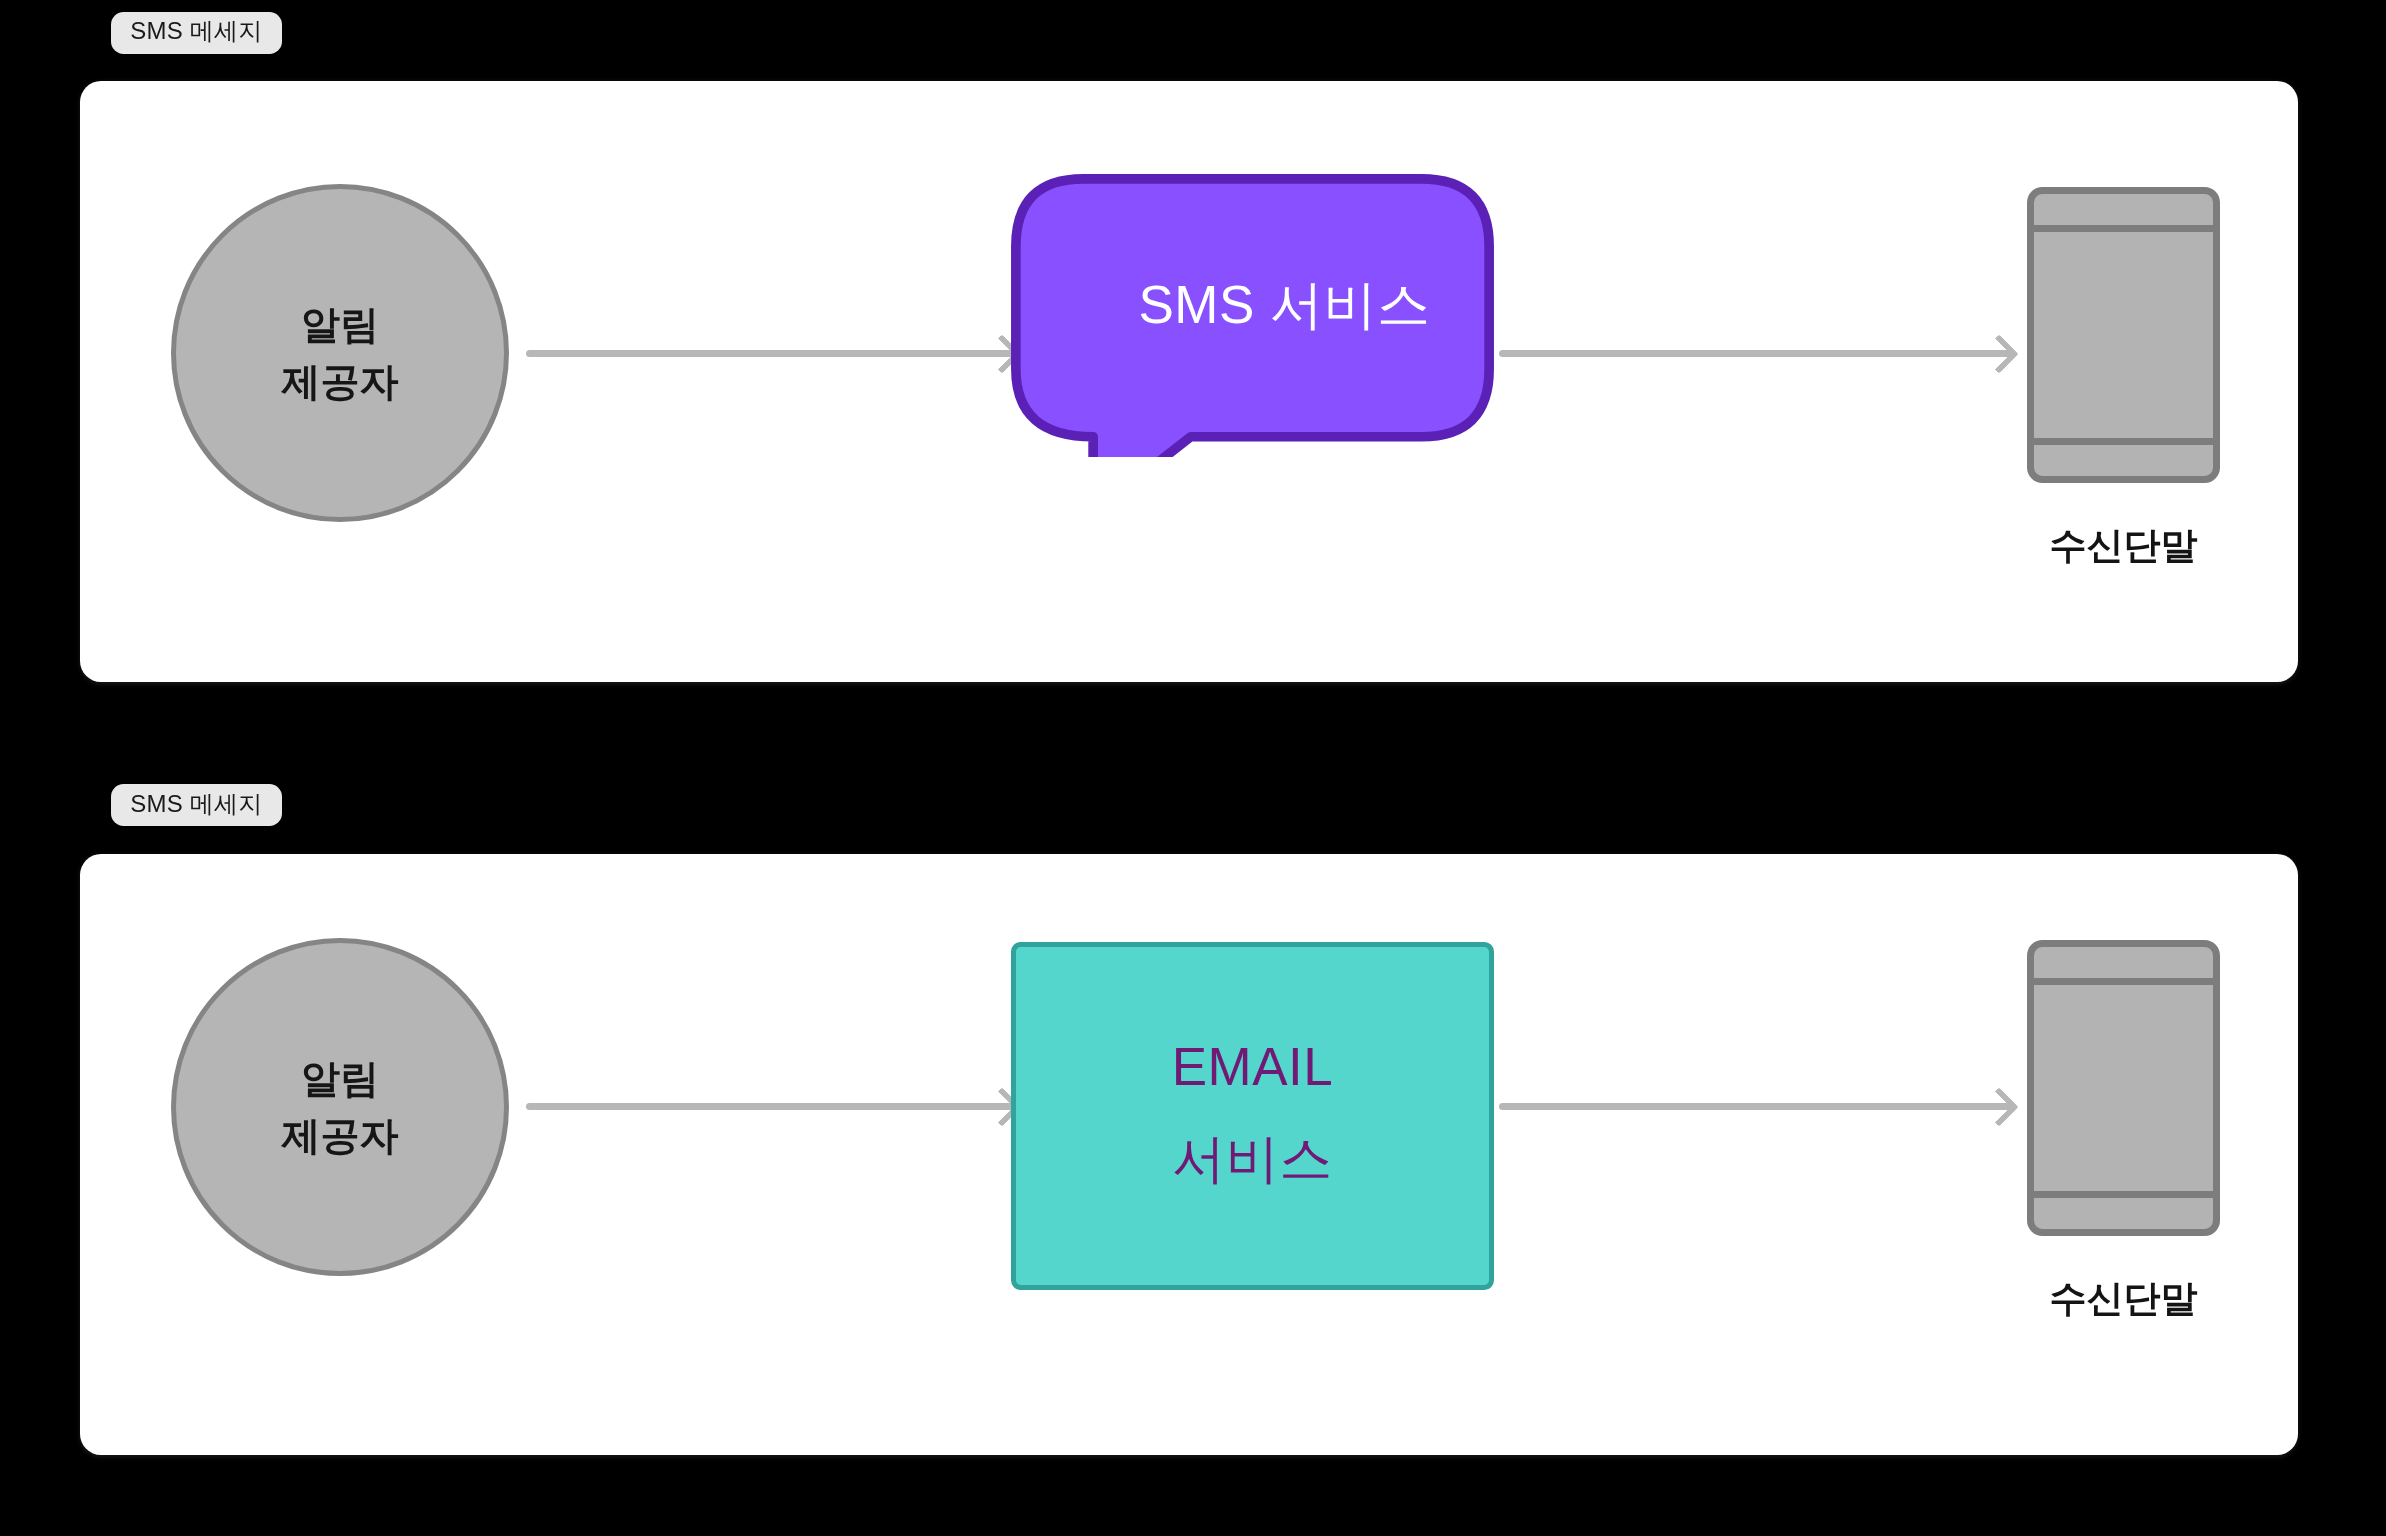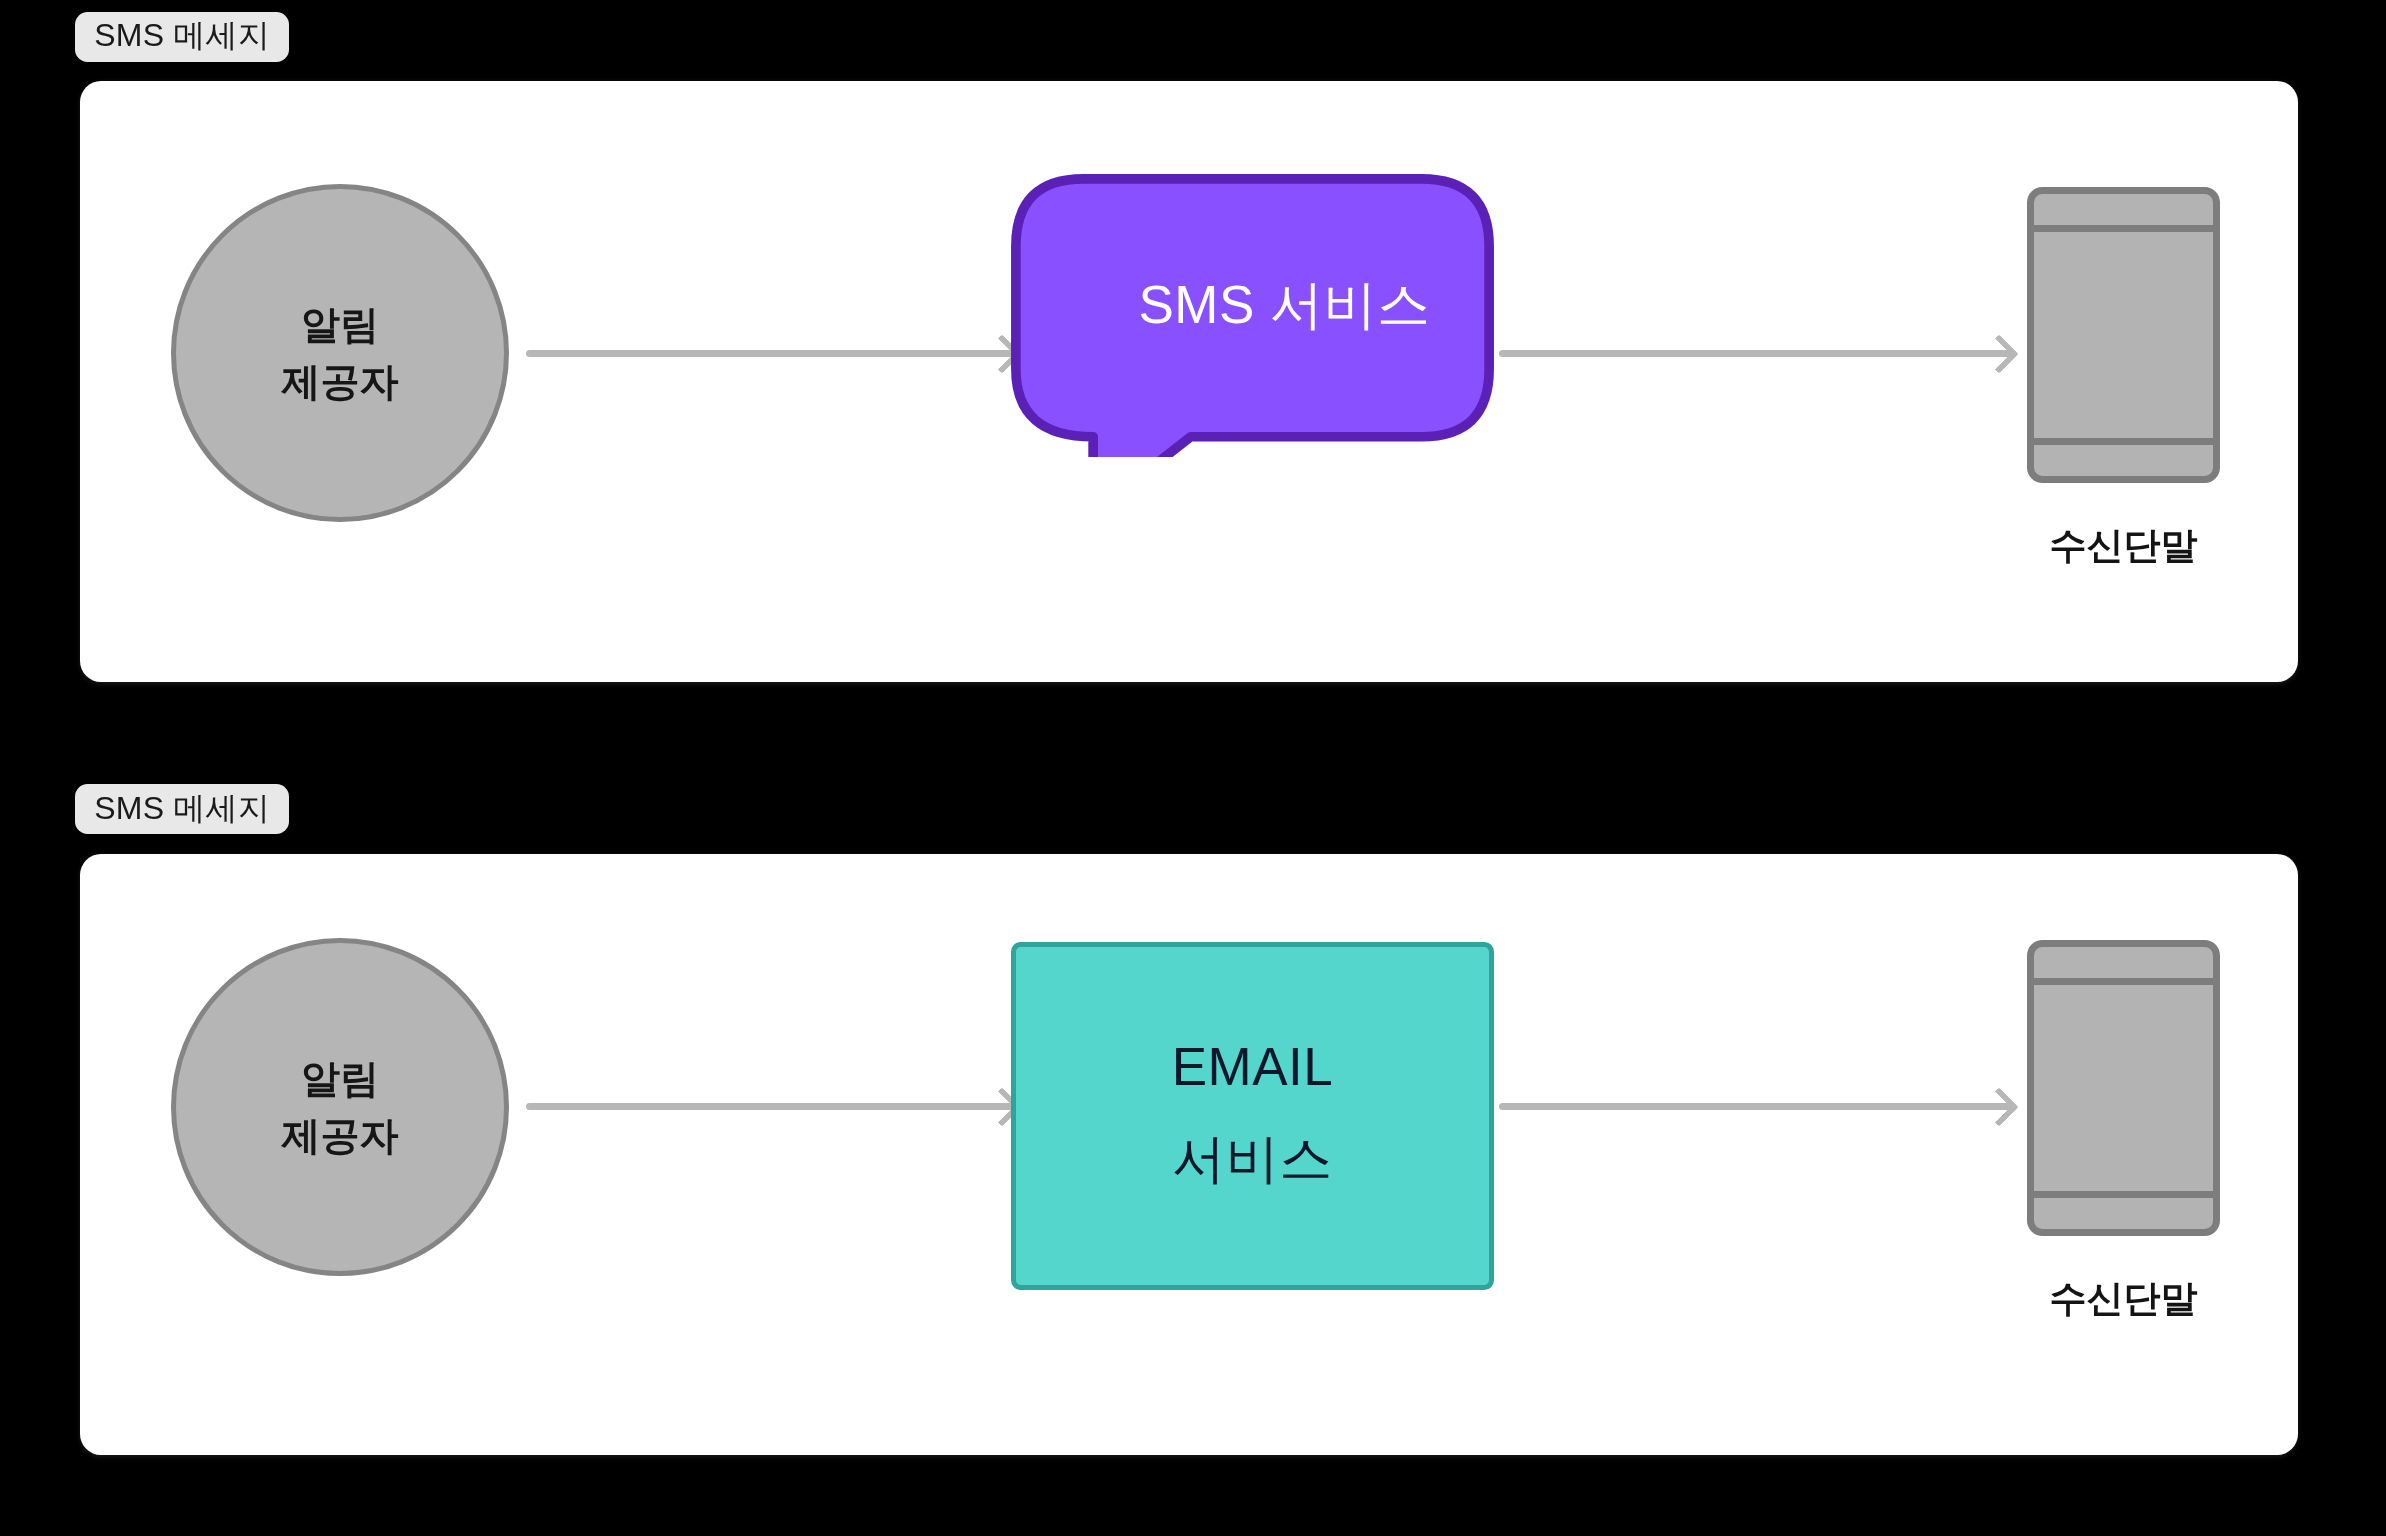--- a/index.html
+++ b/index.html
@@ -25,25 +25,26 @@
   #panel-sms   { left: 80px;  top: 81px;  width: 2218px; height: 601px; }
   #panel-email { left: 80px;  top: 854px; width: 2218px; height: 601px; }
 
   
   .badge {
     position: absolute;
     background: #e8e8e8;
     color: #1a1a1a;
     border-radius: 12.6px;
     padding: 7.7px 19.3px 10.6px 19.3px;
-    font-size: 32px;
+    font-size: 24px;
     line-height: 1;
     letter-spacing: 0.2px;
     white-space: nowrap;
     box-shadow: 0 1px 2.9px rgba(0,0,0,0.25);
+    margin-left: 36px;
   }
   #badge-sms   { left: 75px; top: 11.6px;  }
   #badge-email { left: 75px; top: 784px; }
 
   
   .circle {
     position: absolute;
     width: 338px;
     height: 338px;
     border-radius: 50%;
@@ -130,21 +131,21 @@
     height: 348px;
     background: #55d6cc;
     border: 5.8px solid #2fa39c;
     border-radius: 9.7px;
     box-sizing: border-box;
     display: flex;
     flex-direction: column;
     align-items: center;
     justify-content: center;
     gap: 27px;
-    color: #0f172a;
+    color: #701a75;
     font-size: 53px;
     letter-spacing: 0.5px;
   }
 
   
   .device {
     position: absolute;
     display: flex;
     flex-direction: column;
     align-items: center;

